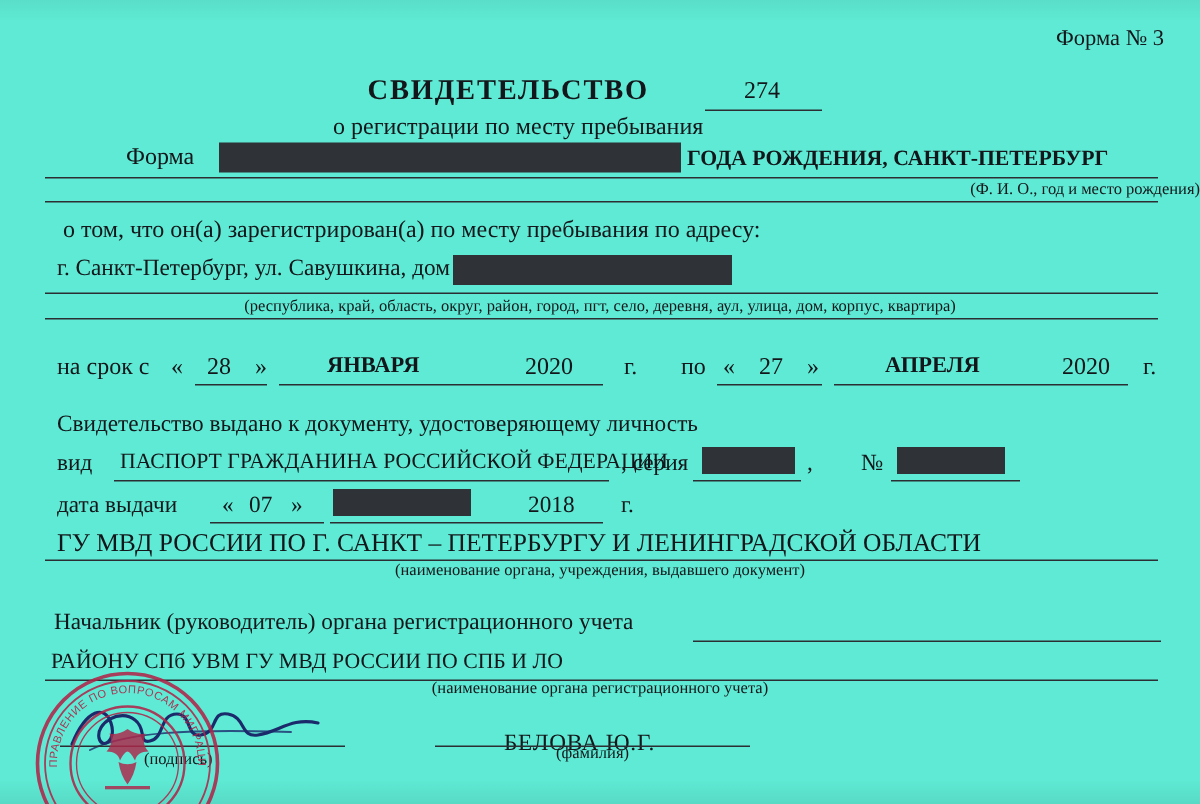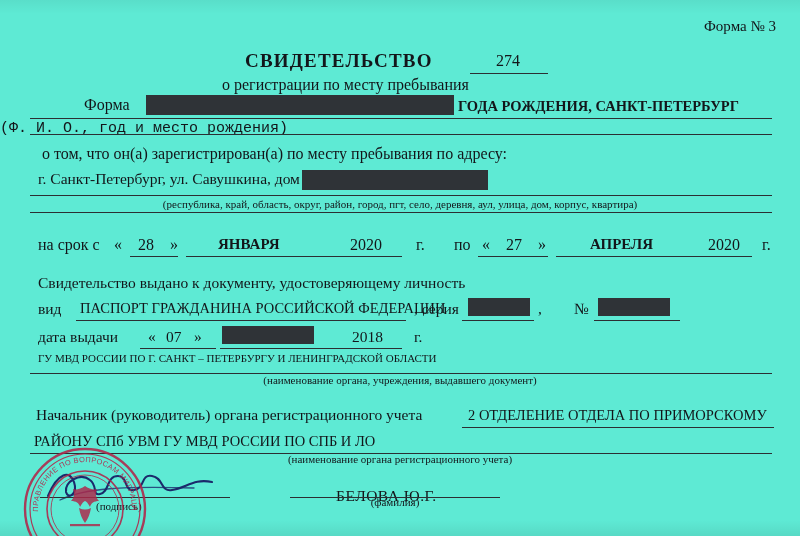--- a/index.html
+++ b/index.html
@@ -81,23 +81,22 @@
   #rule-issued-2 {
     left: 30px;
     top: 134px;
     width: 742px;
     border-bottom: 1px solid #2b2f33;
   }
   #caption-fio {
     left: 0;
     top: 120px;
     width: 800px;
-    text-align: left;
-    font-size: 15px;
-    font-family: Liberation Mono, monospace;
+    text-align: right;
+    font-size: 11px;
   }
 
   
   #registered-line {
     left: 42px;
     top: 145px;
     font-size: 16px;
   }
   #address-line {
     left: 38px;
@@ -163,21 +162,21 @@
   #issue-date-label { left: 38px; top: 328px; font-size: 15.5px; }
   #issue-day-q1 { left: 148px; top: 328px; font-size: 15.5px; }
   #issue-day { left: 166px; top: 328px; font-size: 15.5px; }
   #issue-day-q2 { left: 194px; top: 328px; font-size: 15.5px; }
   #redact-month { left: 222px; top: 326px; width: 92px; height: 18px; background: #2f3337; }
   #issue-year { left: 352px; top: 328px; font-size: 15.5px; }
   #issue-g { left: 414px; top: 328px; font-size: 15.5px; }
   .rule-date1 { left: 140px; top: 348px; width: 76px; border-bottom: 1px solid #2b2f33; }
   .rule-date2 { left: 220px; top: 348px; width: 182px; border-bottom: 1px solid #2b2f33; }
 
-  #authority-line { left: 38px; top: 352px; font-size: 11px; }
+  #authority-line { left: 38px; top: 352px; font-size: 17px; }
   #rule-authority { left: 30px; top: 373px; width: 742px; border-bottom: 1px solid #2b2f33; }
   #caption-authority { left: 0; top: 374px; width: 800px; text-align: center; font-size: 11px; }
 
   
   #head-label { left: 36px; top: 406px; font-size: 15.5px; }
   #head-value-1 { left: 468px; top: 407px; font-size: 14.5px; }
   #rule-head-1 { left: 462px; top: 427px; width: 312px; border-bottom: 1px solid #2b2f33; }
   #head-value-2 { left: 34px; top: 433px; font-size: 14.5px; }
   #rule-head-2 { left: 30px; top: 453px; width: 742px; border-bottom: 1px solid #2b2f33; }
   #caption-head { left: 0; top: 453px; width: 800px; text-align: center; font-size: 11px; }
@@ -289,21 +288,20 @@
   <div class="abs txt" id="issue-year">2018</div>
   <div class="abs txt" id="issue-g">г.</div>
   <div class="abs rule-date1"></div>
   <div class="abs rule-date2"></div>
 
   <div class="abs txt" id="authority-line">ГУ  МВД  РОССИИ  ПО  Г. САНКТ – ПЕТЕРБУРГУ  И  ЛЕНИНГРАДСКОЙ ОБЛАСТИ</div>
   <div class="abs" id="rule-authority"></div>
   <div class="abs txt" id="caption-authority">(наименование органа, учреждения, выдавшего документ)</div>
 
   <div class="abs txt" id="head-label">Начальник (руководитель) органа регистрационного учета</div>
-  <div class="abs txt" id="head-value-1">2 ОТДЕЛЕНИЕ ОТДЕЛА  ПО ПРИМОРСКОМУ</div>
   <div class="abs" id="rule-head-1"></div>
   <div class="abs txt" id="head-value-2">РАЙОНУ СПб УВМ  ГУ  МВД  РОССИИ  ПО СПБ  И  ЛО</div>
   <div class="abs" id="rule-head-2"></div>
   <div class="abs txt" id="caption-head">(наименование органа регистрационного учета)</div>
 
   <div class="abs" id="signature-scribble">
     <svg width="180" height="38" viewBox="0 0 180 38" fill="none">
       <path d="M4 30 C14 6, 26 4, 30 16 C34 28, 24 34, 22 26 C20 16, 36 6, 46 14 C54 20, 48 30, 56 28 C66 26, 62 10, 74 10 C84 10, 80 26, 90 24 C102 22, 96 8, 108 10 C120 12, 116 26, 128 24 C142 22, 150 12, 168 16" stroke="#1b2a6b" stroke-width="2.1" stroke-linecap="round"></path>
       <path d="M16 34 C40 22, 80 20, 150 22" stroke="#1b2a6b" stroke-width="1.3" stroke-linecap="round" opacity="0.8"></path>
     </svg>

